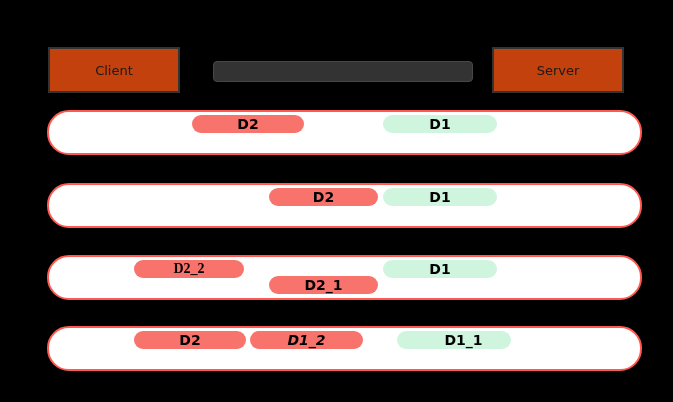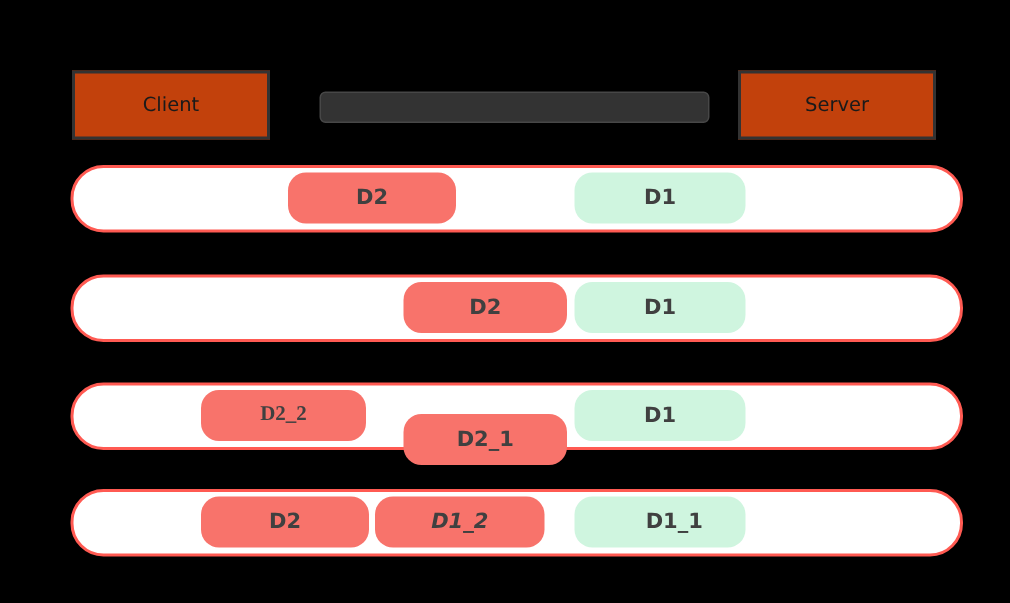--- a/index.html
+++ b/index.html
@@ -48,28 +48,28 @@
     width: 595px;
     height: 45px;
     background: #ffffff;
     border: 2px solid #ff5a52;
     border-radius: 22px;
     box-sizing: border-box;
   }
   .pill {
     position: absolute;
     top: 3px;
-    height: 34px;
+    height: 18px;
     border-radius: 12px;
     display: flex;
     align-items: center;
     justify-content: center;
     font-weight: bold;
     font-size: 14px;
-    color: #404040;
+    color: #000000;
     box-sizing: border-box;
   }
   .pill.red { background: #f8736b; }
   .pill.green { background: #cff5df; }
 </style>
 </head>
 <body>
 
 <div class="stage">
 
@@ -93,17 +93,17 @@
         <span class="pill green" style="left: 334px; width: 114px;">D1</span>
       </div>
       <div class="lane" style="top: 255px;">
         <span class="pill red" style="left: 85px; width: 110px; font-family: Liberation Serif, serif;">D2_2</span>
         <span class="pill red" style="left: 220px; width: 109px; margin-top: 16px;">D2_1</span>
         <span class="pill green" style="left: 334px; width: 114px;">D1</span>
       </div>
       <div class="lane" style="top: 326px;">
         <span class="pill red" style="left: 85px; width: 112px;">D2</span>
         <span class="pill red" style="left: 201px; width: 113px; font-style: italic;">D1_2</span>
-        <span class="pill green" style="left: 334px; width: 114px; padding-left: 19px;">D1_1</span>
+        <span class="pill green" style="left: 348px; width: 114px; padding-left: 19px;">D1_1</span>
       </div>
     </div>
 
 </div>
 
 </body></html>

